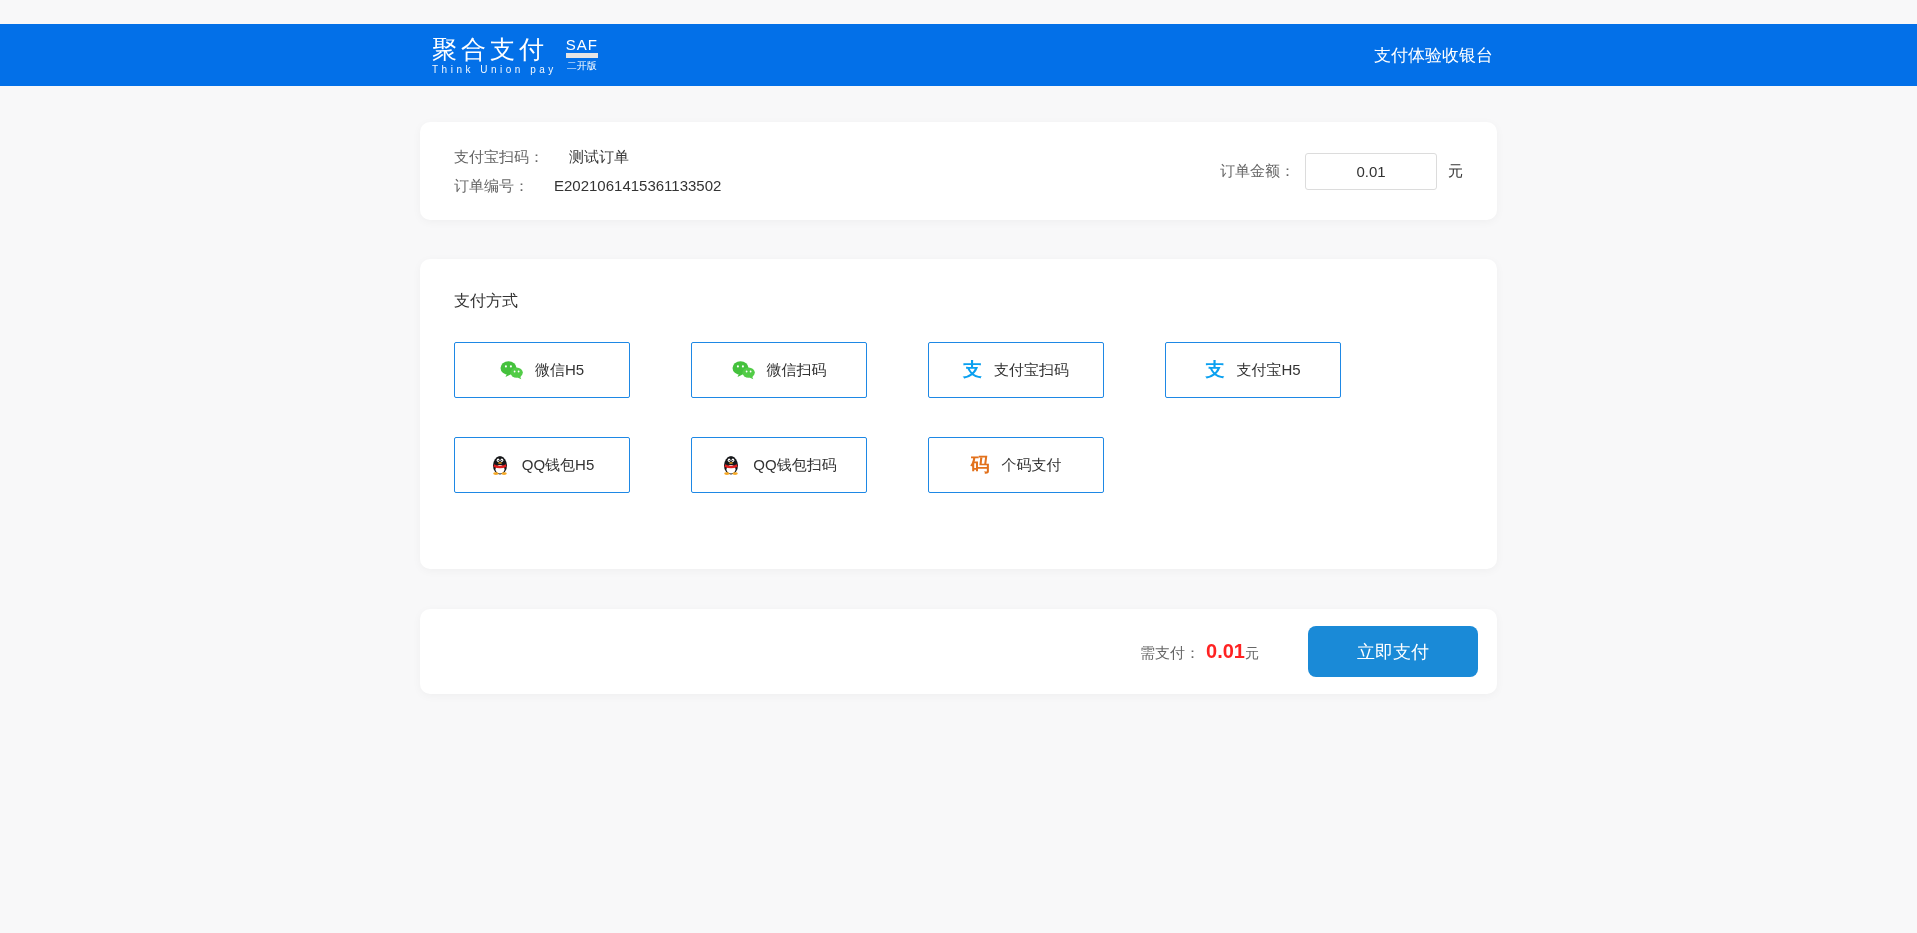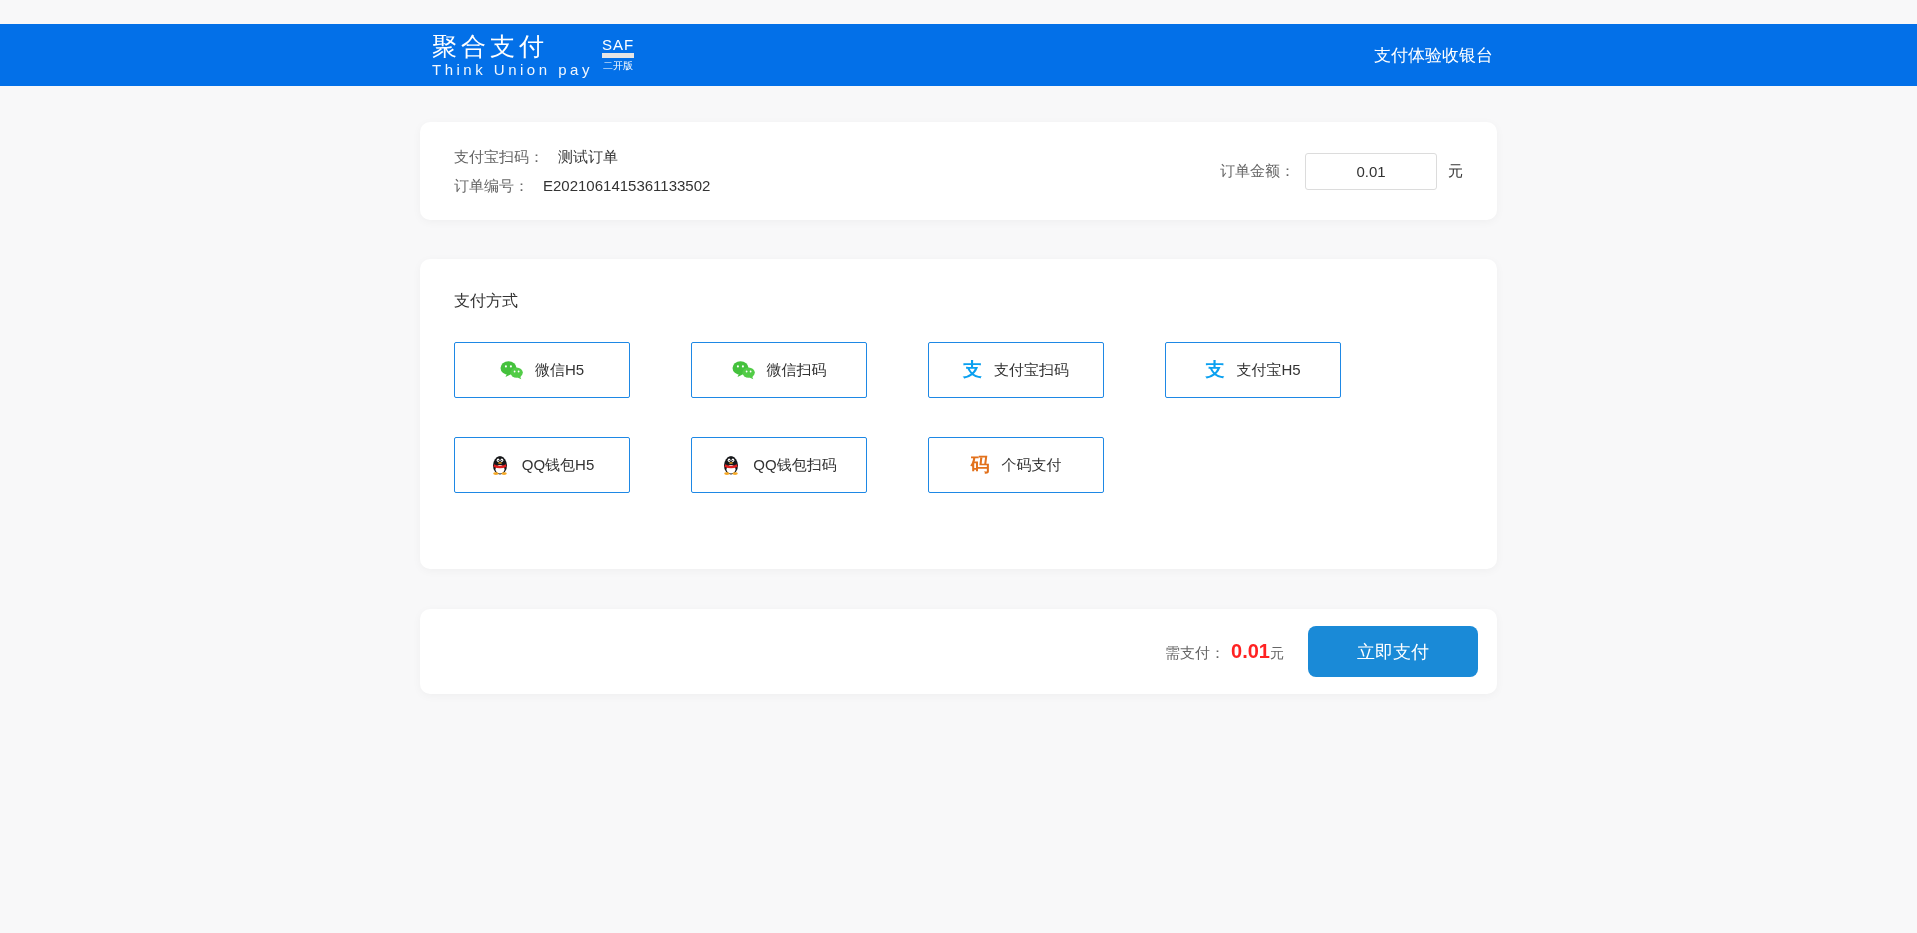--- a/index.html
+++ b/index.html
@@ -12,41 +12,41 @@
   .container { width: 1077px; margin: 0 auto; }
 
   
   .header { height: 62px; background: #0370e8; }
   .header .container {
     height: 62px; display: flex; align-items: center; justify-content: space-between; margin-top: 24px;
   }
   .logo { display: flex; align-items: center; color: #fff; padding-left: 12px; }
   .logo-main { text-align: left; }
   .logo-title { font-size: 25px; letter-spacing: 4px; font-weight: 400; line-height: 26px; }
-  .logo-sub { font-size: 15px; letter-spacing: 3.5px; margin-top: 2px; opacity: .95; }
+  .logo-sub { font-size: 10px; letter-spacing: 3.5px; margin-top: 2px; opacity: .95; }
   .logo-badge { margin-left: 9px; text-align: center; }
   .badge-top { font-size: 15px; line-height: 15px; letter-spacing: 1px; }
   .badge-bottom { font-size: 10px; line-height: 14px; border-top: 5px solid #e5e5e5; margin-top: 1px; padding-top: 1px; }
   .header-title { color: #fff; font-size: 17px; padding-right: 4px; }
 
   
   .card {
     background: #fff; border-radius: 10px;
     box-shadow: 0 2px 10px rgba(0,0,0,.04);
   }
 
   
   .order-card {
     margin-top: 36px; height: 98px;
     display: flex; align-items: center; justify-content: space-between;
     padding: 0 34px;
   }
   .order-left .order-row { font-size: 15px; line-height: 29px; }
   .order-label { color: #666; }
-  .order-value { color: #333; margin-left: 14px; }
+  .order-value { color: #333; margin-left: 25px; }
   .order-amount { display: flex; align-items: center; font-size: 15px; }
   .amount-label { color: #666; margin-right: 10px; }
   .amount-input {
     width: 132px; height: 37px; border: 1px solid #dcdcdc; border-radius: 3px;
     text-align: center; font-size: 15px; color: #333; background: #fff; outline: none;
     font-family: "Liberation Sans", "DejaVu Sans", sans-serif;
   }
   .amount-unit { color: #333; margin-left: 11px; }
 
   
@@ -63,20 +63,21 @@
   .pm-icon { display: flex; align-items: center; }
   .glyph { font-weight: bold; font-size: 19px; line-height: 20px; }
   .glyph-alipay { color: #0aa0f0; }
   .glyph-code { color: #e2711c; }
 
   
   .paybar {
     margin-top: 40px; height: 85px;
     display: flex; align-items: center; justify-content: flex-end;
     padding-right: 19px;
+    gap: 25px;
   }
   .due { display: flex; align-items: baseline; margin-right: 24px; }
   .due-label { font-size: 15px; color: #666; }
   .due-value { font-size: 20px; font-weight: bold; color: #ff2222; margin-left: 6px; }
   .due-unit { font-size: 14px; color: #666; }
   .pay-now-btn {
     width: 170px; height: 51px; border: none; border-radius: 8px;
     background: #1a8ad7; color: #fff; font-size: 18px; cursor: pointer;
     font-family: "Liberation Sans", "DejaVu Sans", sans-serif;
   }

